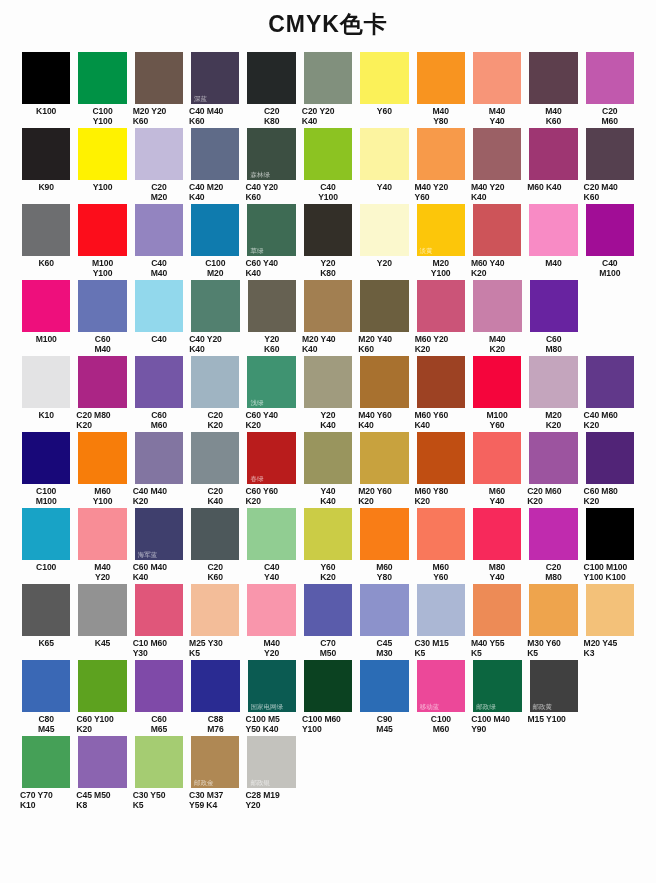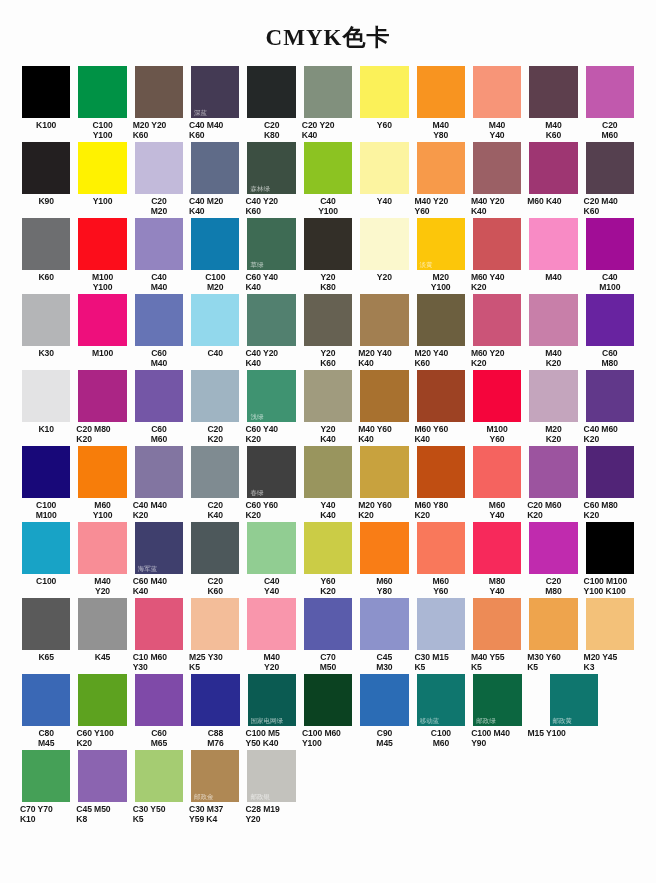--- a/index.html
+++ b/index.html
@@ -18,24 +18,24 @@
     width: 656px;
     height: 883px;
     background: #fdfdfd;
   }
   #title {
     text-align: center;
     font-size: 23px;
     font-weight: bold;
     color: #151515;
     letter-spacing: 1px;
-    padding-top: 24px;
+    padding-top: 10px;
     height: 36px;
     line-height: 28px;
-    font-family: Liberation Serif, serif;
+    font-family: Liberation Sans, sans-serif;
   }
   #grid {
     padding: 6px 18px 0 18px;
   }
   .row {
     display: flex;
     width: 620px;
     margin-bottom: 0px;
   }
   .cell {
@@ -322,26 +322,20 @@
           <div class="chip-wrap">
             <div class="chip" style="background: rgb(161, 13, 150);"></div>
           </div>
           <div class="label">C40
 M100</div>
         </div>
       </div>
       <div class="row">
         <div class="cell">
           <div class="chip-wrap">
-            <div class="chip" style="background: rgb(180, 181, 183);"></div>
-          </div>
-          <div class="label">K30</div>
-        </div>
-        <div class="cell">
-          <div class="chip-wrap">
             <div class="chip" style="background: rgb(238, 15, 124);"></div>
           </div>
           <div class="label">M100</div>
         </div>
         <div class="cell">
           <div class="chip-wrap">
             <div class="chip" style="background: rgb(102, 116, 181);"></div>
           </div>
           <div class="label">C60
 M40</div>
@@ -506,21 +500,21 @@
         </div>
         <div class="cell">
           <div class="chip-wrap">
             <div class="chip" style="background: rgb(127, 139, 145);"></div>
           </div>
           <div class="label">C20
 K40</div>
         </div>
         <div class="cell">
           <div class="chip-wrap">
-            <div class="chip" style="background: #404040;">
+            <div class="chip" style="background: #b91c1c;">
               <span class="cn light">春绿</span>
             </div>
           </div>
           <div class="label left">C60 Y60
 K20</div>
         </div>
         <div class="cell">
           <div class="chip-wrap">
             <div class="chip" style="background: rgb(153, 149, 94);"></div>
           </div>
@@ -767,39 +761,39 @@
         </div>
         <div class="cell">
           <div class="chip-wrap">
             <div class="chip" style="background: rgb(43, 108, 181);"></div>
           </div>
           <div class="label">C90
 M45</div>
         </div>
         <div class="cell">
           <div class="chip-wrap">
-            <div class="chip" style="background: #0f766e;">
+            <div class="chip" style="background: #ec4899;">
               <span class="cn light">移动蓝</span>
             </div>
           </div>
           <div class="label">C100
 M60</div>
         </div>
         <div class="cell">
           <div class="chip-wrap">
             <div class="chip" style="background: rgb(12, 102, 64);">
               <span class="cn light">邮政绿</span>
             </div>
           </div>
           <div class="label left">C100 M40
 Y90</div>
         </div>
         <div class="cell">
           <div class="chip-wrap">
-            <div class="chip" style="background: #0f766e; margin-left: 20px;">
+            <div class="chip" style="background: #404040;">
               <span class="cn light">邮政黄</span>
             </div>
           </div>
           <div class="label left">M15 Y100</div>
         </div>
       </div>
       <div class="row">
         <div class="cell">
           <div class="chip-wrap">
             <div class="chip" style="background: rgb(69, 160, 87);"></div>

